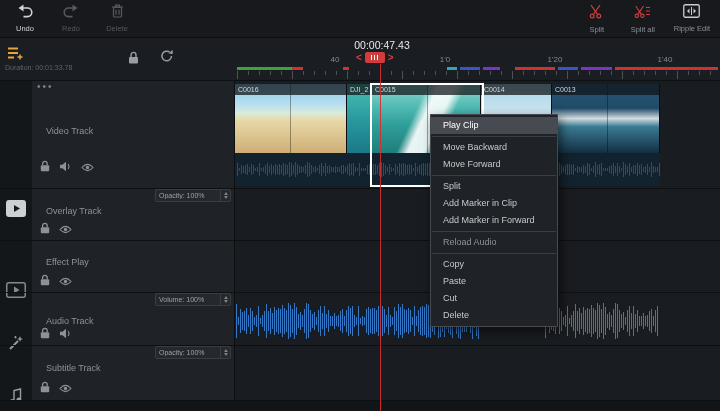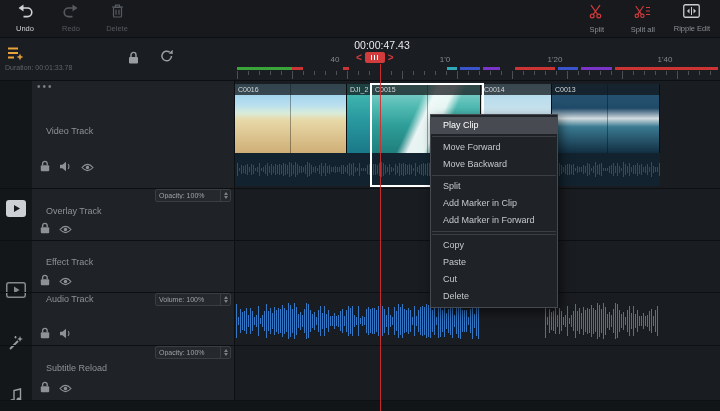--- a/index.html
+++ b/index.html
@@ -332,59 +332,59 @@
       <span><svg width="10" height="12" viewBox="0 0 10 12">
             <rect x="0.8" y="5.3" width="8.4" height="6" rx="1" fill="#8e9296"></rect>
             <path d="M2.6 5.3 V3.6 a2.3 2.3 0 0 1 4.6 0 V5.3" fill="none" stroke="#8e9296" stroke-width="1.3"></path>
           </svg></span>
       <span><svg width="13" height="9" viewBox="0 0 13 9">
             <path d="M1 4.5 Q6.5 -1.8 12 4.5 Q6.5 10.8 1 4.5 Z" fill="none" stroke="#8e9296" stroke-width="1.1"></path>
             <circle cx="6.5" cy="4.5" r="1.7" fill="#8e9296"></circle>
           </svg></span>
     </div>
 
-    <span class="track-label" style="top:177px">Effect Track</span>
+    <span class="track-label" style="top:177px">Effect Play</span>
     <div class="icon-row" style="top:194px">
       <span><svg width="10" height="12" viewBox="0 0 10 12">
             <rect x="0.8" y="5.3" width="8.4" height="6" rx="1" fill="#8e9296"></rect>
             <path d="M2.6 5.3 V3.6 a2.3 2.3 0 0 1 4.6 0 V5.3" fill="none" stroke="#8e9296" stroke-width="1.3"></path>
           </svg></span>
       <span><svg width="13" height="9" viewBox="0 0 13 9">
             <path d="M1 4.5 Q6.5 -1.8 12 4.5 Q6.5 10.8 1 4.5 Z" fill="none" stroke="#8e9296" stroke-width="1.1"></path>
             <circle cx="6.5" cy="4.5" r="1.7" fill="#8e9296"></circle>
           </svg></span>
     </div>
 
     <div class="ctrl" style="top:213px">
       <span class="txt">Volume: 100%</span>
       <span class="spin">
           <b class="up"></b>
           <b class="dn"></b>
         </span>
     </div>
-    <span class="track-label" style="top:214px">Audio Track</span>
+    <span class="track-label" style="top:236px">Audio Track</span>
     <div class="icon-row" style="top:247px">
       <span><svg width="10" height="12" viewBox="0 0 10 12">
             <rect x="0.8" y="5.3" width="8.4" height="6" rx="1" fill="#8e9296"></rect>
             <path d="M2.6 5.3 V3.6 a2.3 2.3 0 0 1 4.6 0 V5.3" fill="none" stroke="#8e9296" stroke-width="1.3"></path>
           </svg></span>
       <span><svg width="13" height="11" viewBox="0 0 13 11">
             <path d="M1 3.7 h2.4 L7 0.8 V10.2 L3.4 7.3 H1 Z" fill="#8e9296"></path>
             <path d="M9 3.2 a3.2 3.2 0 0 1 0 4.6" fill="none" stroke="#8e9296" stroke-width="1.1"></path>
           </svg></span>
     </div>
 
     <div class="ctrl" style="top:266px">
       <span class="txt">Opacity: 100%</span>
       <span class="spin">
           <b class="up"></b>
           <b class="dn"></b>
         </span>
     </div>
-    <span class="track-label" style="top:283px">Subtitle Reload</span>
+    <span class="track-label" style="top:283px">Subtitle Track</span>
     <div class="icon-row" style="top:301px">
       <span><svg width="10" height="12" viewBox="0 0 10 12">
             <rect x="0.8" y="5.3" width="8.4" height="6" rx="1" fill="#8e9296"></rect>
             <path d="M2.6 5.3 V3.6 a2.3 2.3 0 0 1 4.6 0 V5.3" fill="none" stroke="#8e9296" stroke-width="1.3"></path>
           </svg></span>
       <span><svg width="13" height="9" viewBox="0 0 13 9">
             <path d="M1 4.5 Q6.5 -1.8 12 4.5 Q6.5 10.8 1 4.5 Z" fill="none" stroke="#8e9296" stroke-width="1.1"></path>
             <circle cx="6.5" cy="4.5" r="1.7" fill="#8e9296"></circle>
           </svg></span>
     </div>
@@ -818,27 +818,28 @@
   <div class="hline" style="top:345px"></div>
   <div class="hline" style="top:400px"></div>
 
   <div class="selection"></div>
   <div class="playhead"></div>
   <div class="bottomstrip"></div>
 
   <div class="menu">
     <div class="menu-item active">Play Clip</div>
     <div class="menu-sep"></div>
+    <div class="menu-item">Move Backward</div>
     <div class="menu-item">Move Forward</div>
-    <div class="menu-item">Move Backward</div>
     <div class="menu-sep"></div>
     <div class="menu-item">Split</div>
     <div class="menu-item">Add Marker in Clip</div>
     <div class="menu-item">Add Marker in Forward</div>
     <div class="menu-sep"></div>
+    <div class="menu-item dimmed">Reload Audio</div>
     <div class="menu-sep"></div>
     <div class="menu-item">Copy</div>
     <div class="menu-item">Paste</div>
     <div class="menu-item">Cut</div>
     <div class="menu-item">Delete</div>
   </div>
 
 </div>
 
 </body></html>

